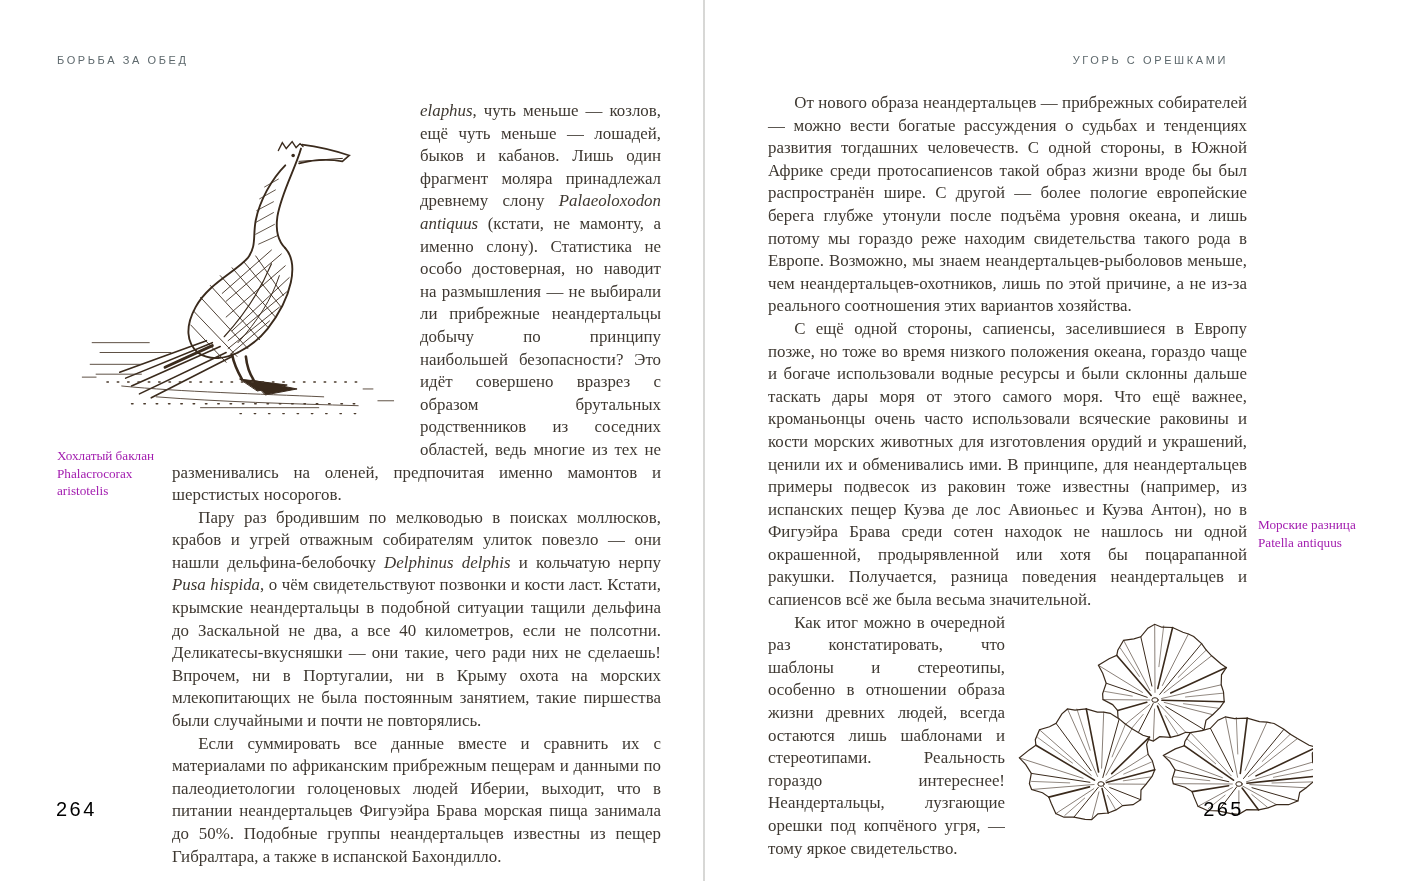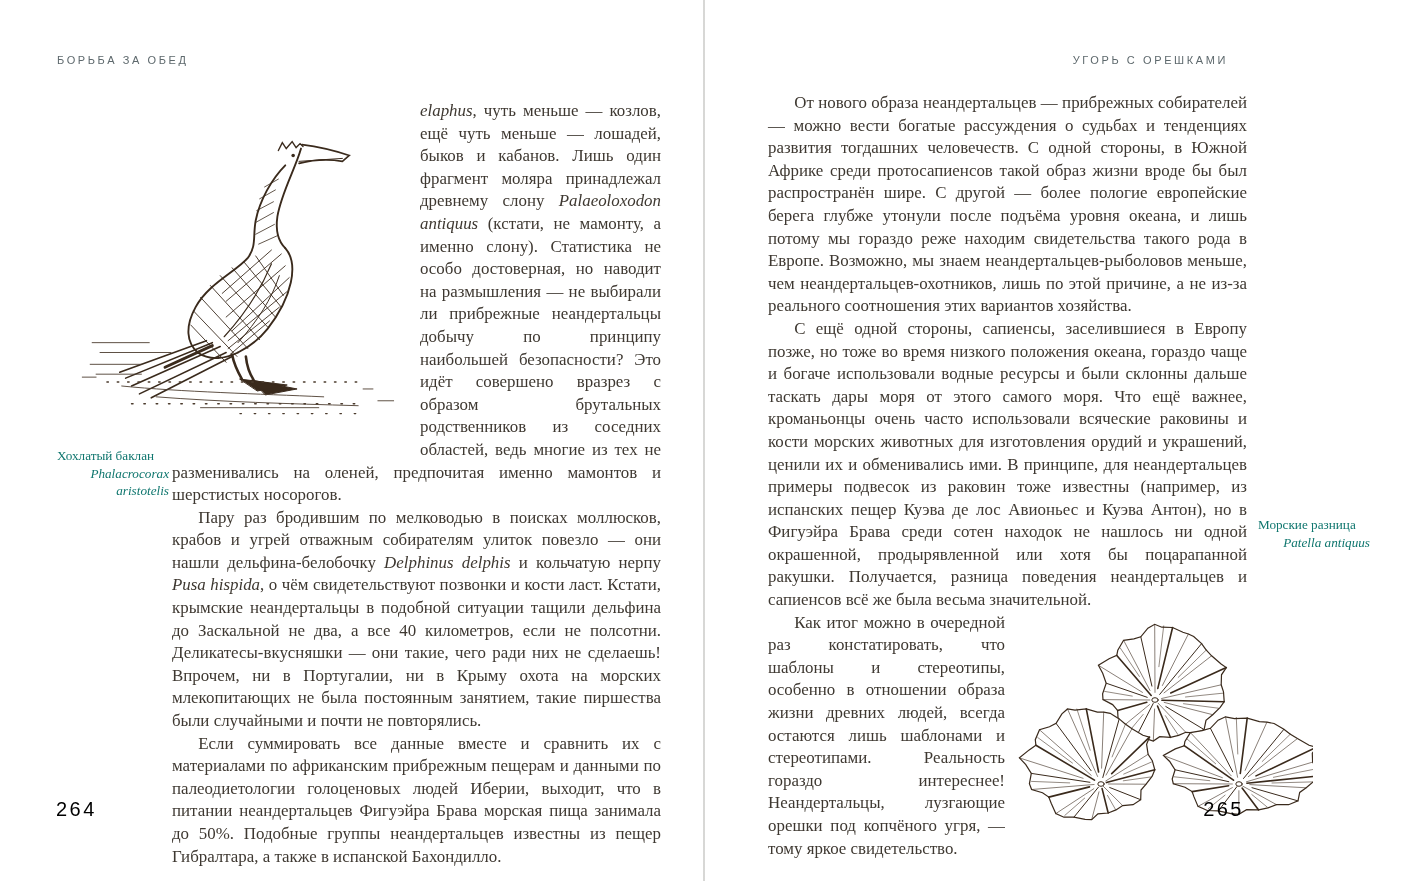--- a/index.html
+++ b/index.html
@@ -23,25 +23,25 @@
     font-weight:normal; font-size:20px; letter-spacing:2.5px; color:#000000;
   }
   .page.left .page-number{left:56px;}
   .page.right .page-number{right:58px;}
   .col{position:absolute; top:92px; font-size:16.9px; line-height:22.6px;}
   .page.left  .col{left:172px; width:489px;margin-top:8px;}
   .page.right .col{left:62px;  width:479px;}
   .col p{margin:0; text-align:justify;}
   .col p.indent{text-indent:1.55em;}
   .caption{
-    position:absolute; font-size:13.2px; line-height:17.5px; color:#0f766e; width:112px;
+    position:absolute; font-size:13.2px; line-height:17.5px; color:#a21caf; width:112px;
   }
   .page.left  .caption{left:57px;  top:447px;}
   .page.right .caption{left:552px; top:516px;}
-  .caption .latin{font-style:italic;text-align:right;}
+  .caption .latin{}
   .fig-left{float:left; width:352px; height:341px; margin:0 8px 0 -112px;}
   .fig-left svg{display:block; margin-top:18px;}
   .fig-right{float:right; width:300px; height:226px; margin:2px -66px 4px 8px;}
   .fig-right svg{display:block;}
   i{font-style:italic;}
 </style>
 </head>
 <body>
 
 <div class="spread">

